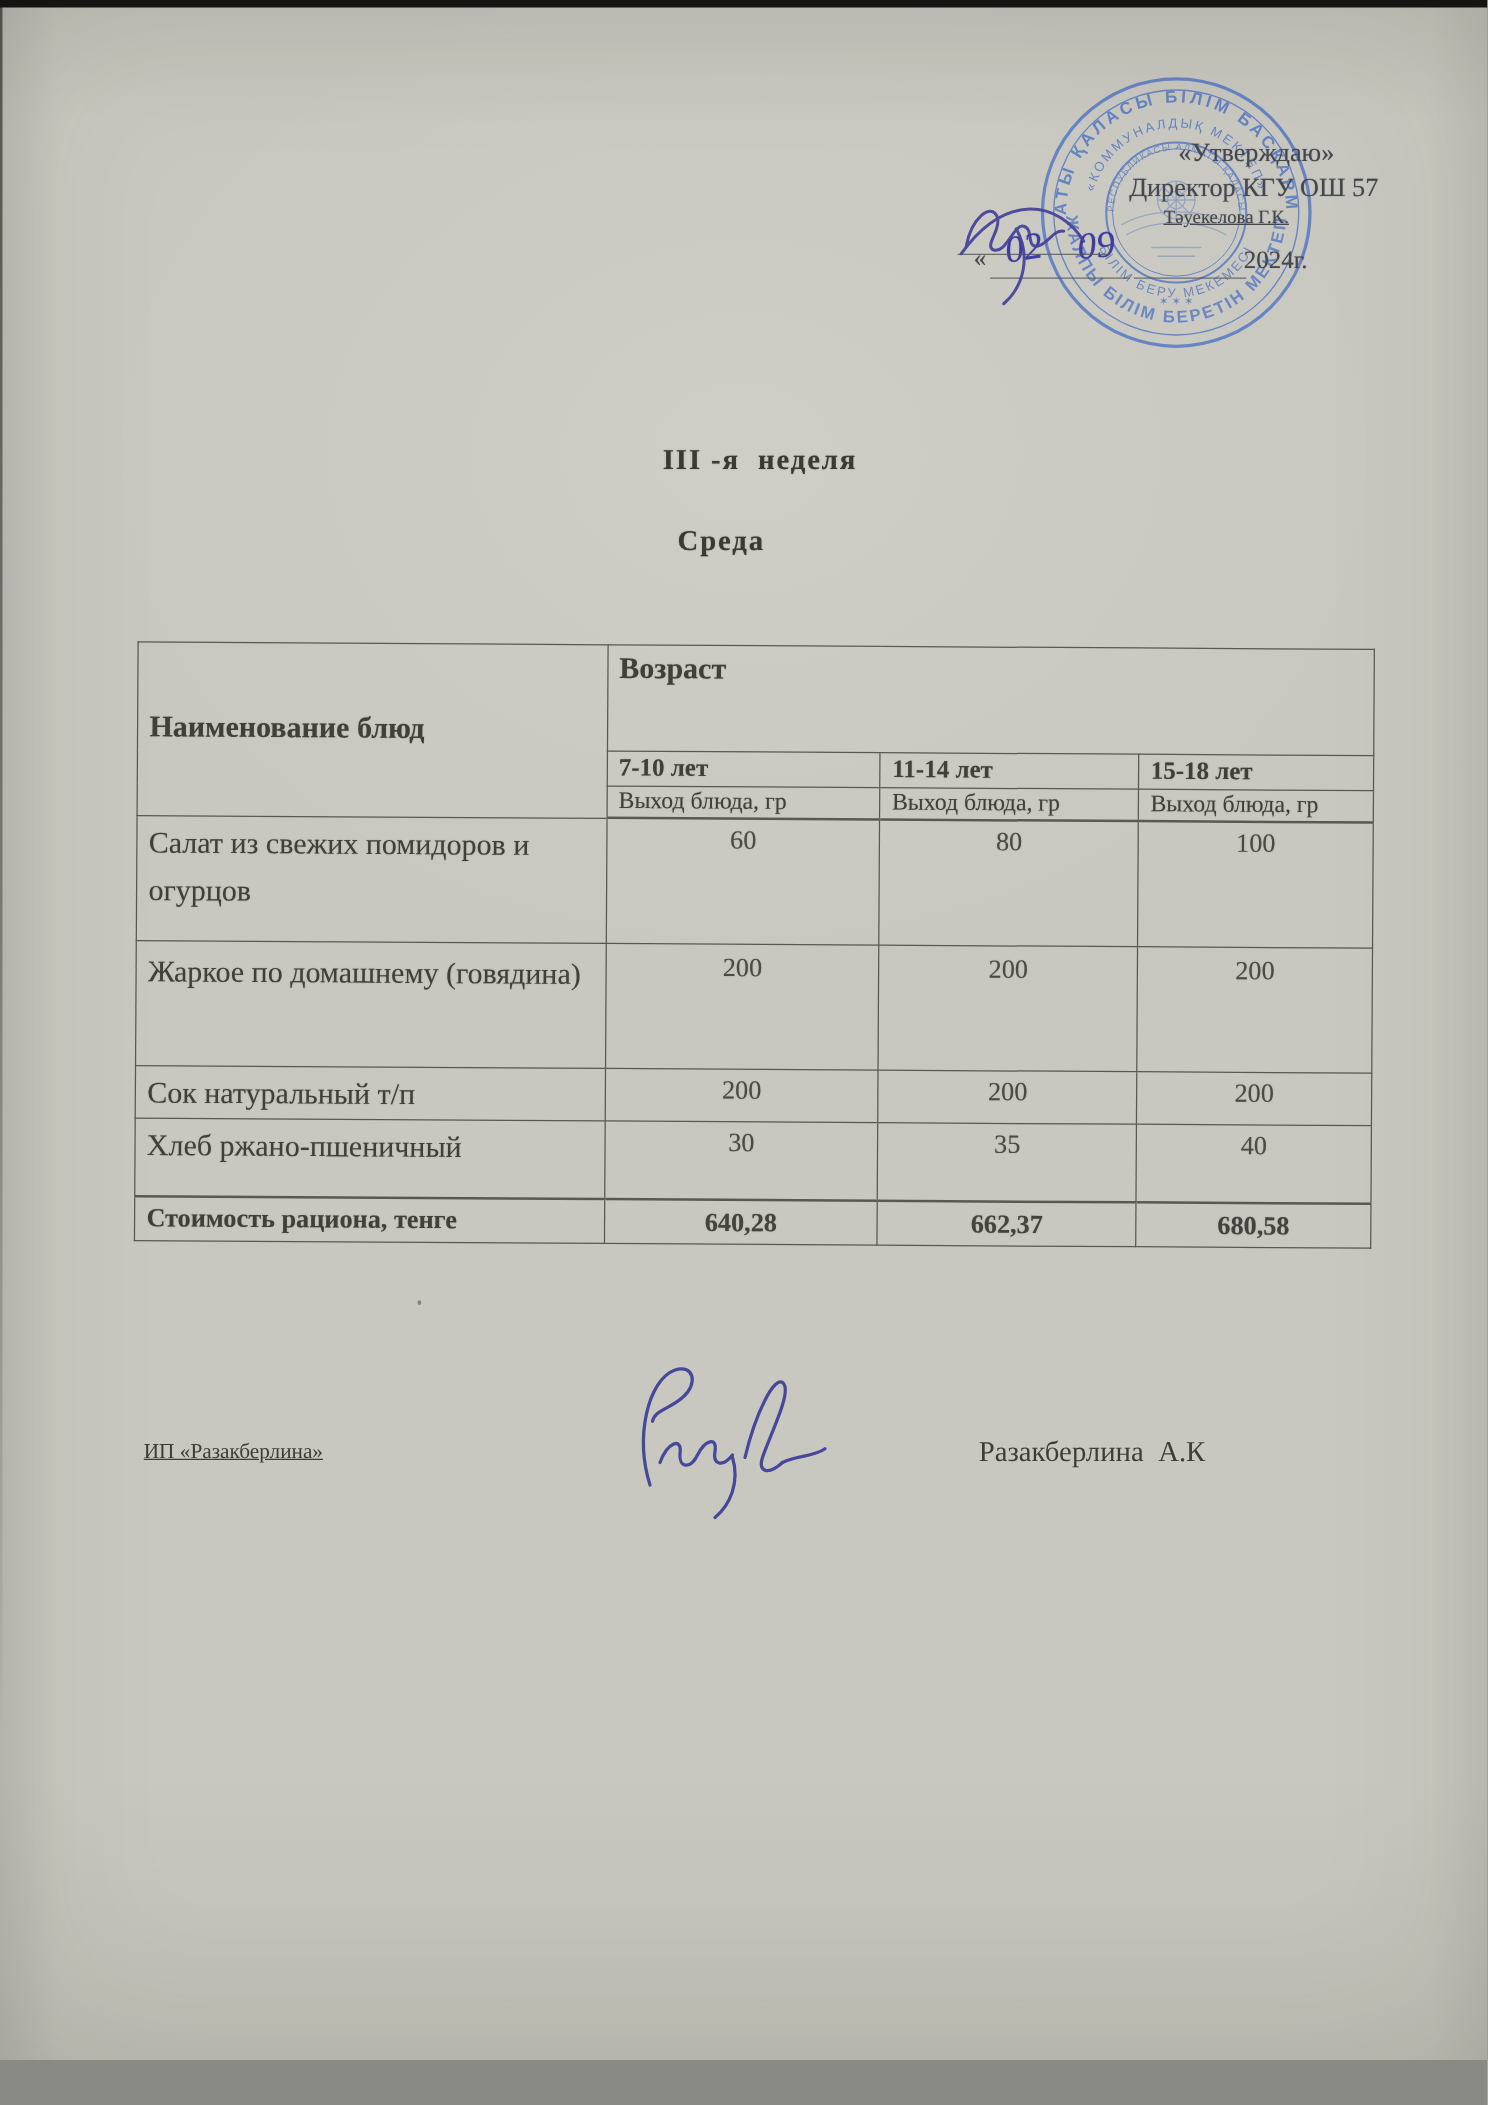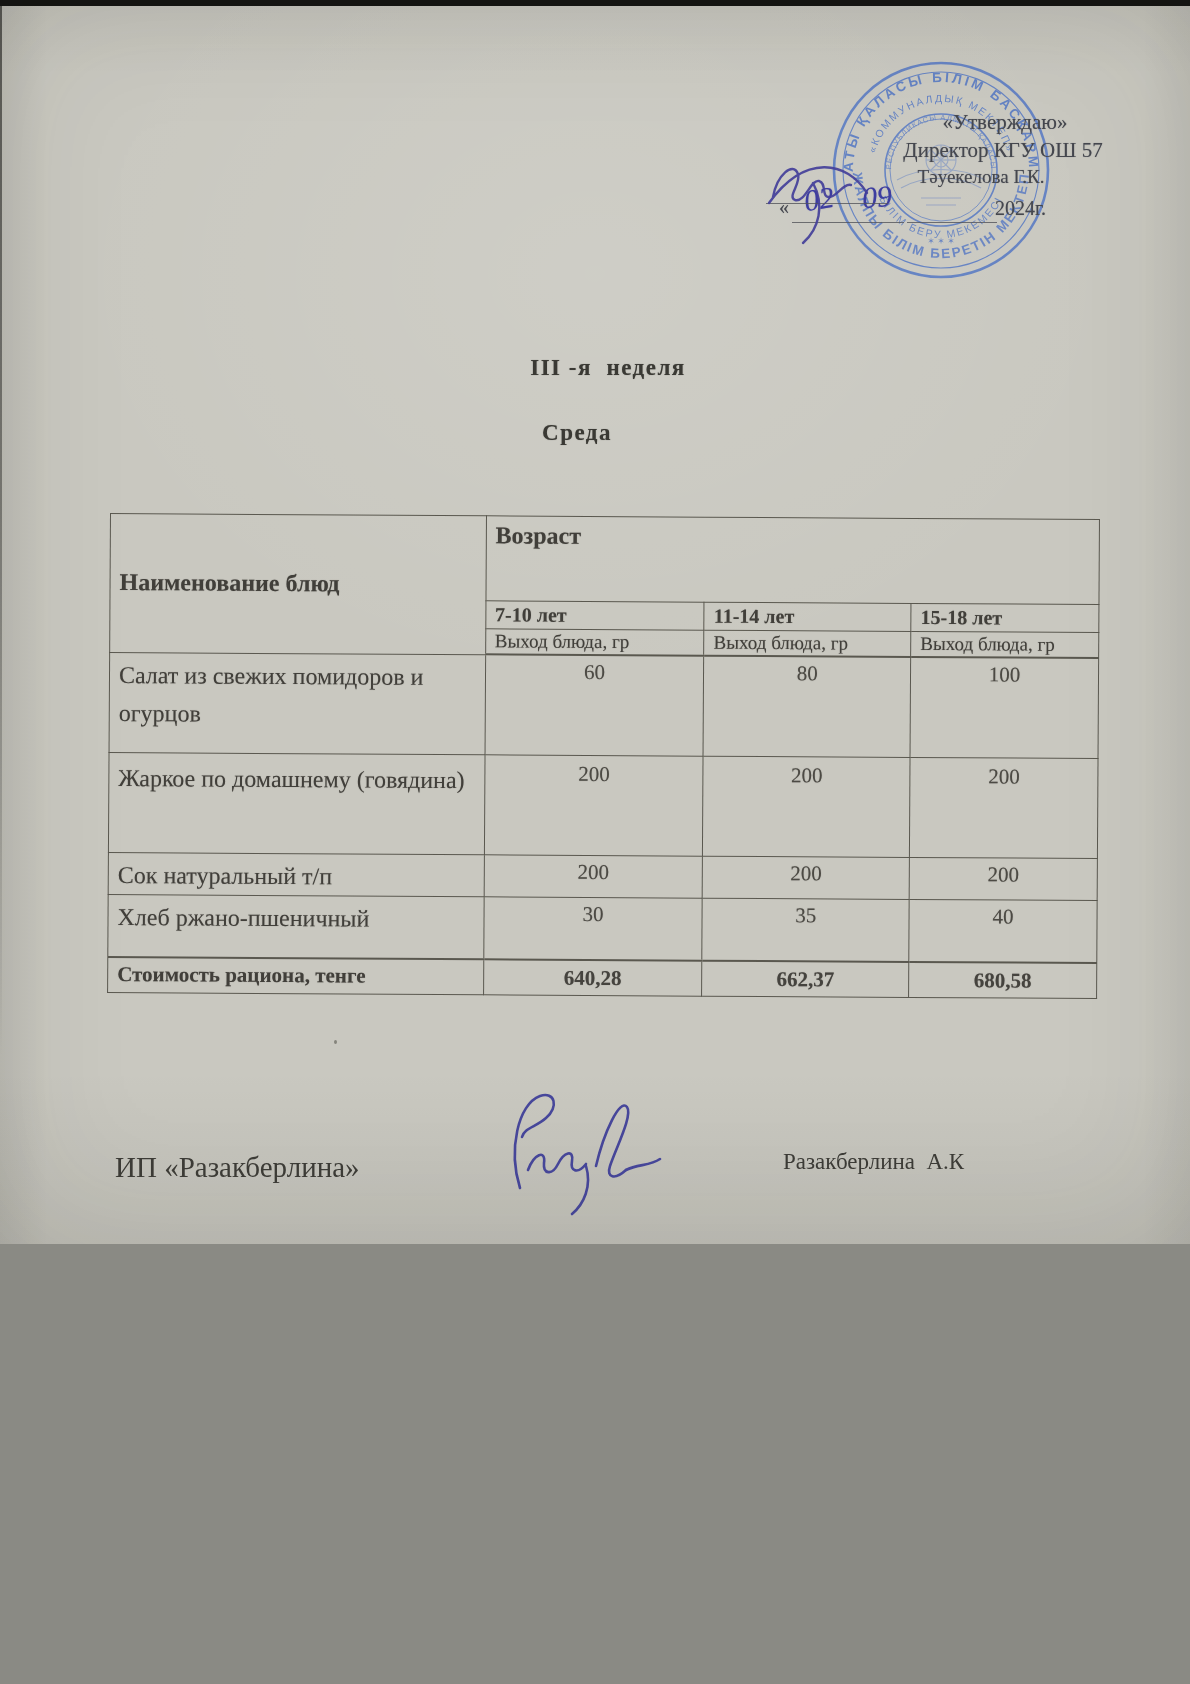--- a/index.html
+++ b/index.html
@@ -1,17 +1,17 @@
 <!DOCTYPE html>
 <html><head>
 <meta charset="utf-8">
 <style>
   html,body{margin:0;padding:0;background:#8a8a84;}
   .page{
-    position:relative;width:1190px;height:1244px;margin:0 auto;
+    position:relative;width:1190px;height:1648px;margin:0 auto;
     background:#c9c8c0;
     background-image:
       radial-gradient(ellipse 900px 700px at 50% 22%, rgba(255,255,255,0.10), rgba(255,255,255,0) 60%),
       linear-gradient(180deg, rgba(30,30,28,0.05) 0%, rgba(0,0,0,0) 6%, rgba(0,0,0,0) 86%, rgba(20,20,18,0.06) 100%),
       linear-gradient(90deg, rgba(20,20,18,0.07) 0%, rgba(0,0,0,0) 4%, rgba(0,0,0,0) 96%, rgba(20,20,18,0.05) 100%);
     overflow:hidden;
     font-family:"Liberation Serif","DejaVu Serif",serif;
     color:#3d3c37;
   }
   .edge-top{position:absolute;left:0;top:0;width:100%;height:6px;background:#141412;}
@@ -19,21 +19,21 @@
     background:linear-gradient(180deg,#14141299 0%,#14141266 40%,#14141200 85%);}
   .vignette{position:absolute;inset:0;pointer-events:none;
     box-shadow:inset 0 0 140px rgba(40,40,34,0.10);}
 
   
   .stamp-svg{position:absolute;left:829px;top:58px;width:224px;height:224px;opacity:0.88;}
   .appr{position:absolute;white-space:nowrap;color:#45474e;text-shadow:0 0 1px rgba(60,64,80,.45);}
   .appr.c{transform:translateX(-50%);}
   .a1{left:1005px;top:110px;font-size:21px;}
   .a2{left:1003px;top:138px;font-size:21px;}
-  .a3{left:981px;top:166px;font-size:19px;}
+  .a3{left:981px;top:166px;font-size:15px;text-decoration:underline;}
   .a-quote{left:779px;top:196px;font-size:20px;}
   .a-year{left:995px;top:197px;font-size:20px;}
   .hand{font-style:italic;color:#3d3da0;text-shadow:0 0 1px rgba(61,61,160,.5);}
   .h-day{left:804px;top:182px;font-size:30px;transform:rotate(-9deg);}
   .h-month{left:862px;top:180px;font-size:30px;transform:rotate(-5deg);}
   .uline{position:absolute;height:0;border-top:1.6px solid #53545a;opacity:.8;}
   .u-sig{left:766px;top:203px;width:122px;}
   .u-d1{left:792px;top:222px;width:112px;}
   .u-d2{left:907px;top:222px;width:90px;}
   .sig-top-svg{position:absolute;left:755px;top:145px;width:150px;height:105px;}
@@ -62,21 +62,21 @@
   td.val{font-size:21px;text-align:center;padding-top:4px;color:#4c4a44;}
   tr.r1 td{height:95px;}
   tr.r2 td{height:93px;padding-top:6px;}
   tr.r3 td{height:37px;}
   tr.r4 td{height:57px;}
   tr.total td{height:30px;font-weight:bold;border-top-width:2.6px;vertical-align:middle;}
   tr.total td.dish{font-size:21px;padding-top:0;}
   tr.total td.val{padding-top:0;color:#45433e;}
 
   
-  .f-company{position:absolute;left:115px;top:1151px;font-size:29px;white-space:pre;}
+  .f-company{position:absolute;left:115px;top:1151px;font-size:17px;white-space:pre;text-decoration:underline;}
   .f-name{position:absolute;left:783px;top:1149px;font-size:23px;white-space:pre;text-align:center;}
   .sig-bottom-svg{position:absolute;left:468px;top:1070px;width:260px;height:150px;}
   .speck{position:absolute;left:334px;top:1040px;width:3px;height:4px;border-radius:50%;
     background:#85847c;}
 </style>
 </head>
 <body>
 
 <div class="page">
   <div class="edge-top"></div>

